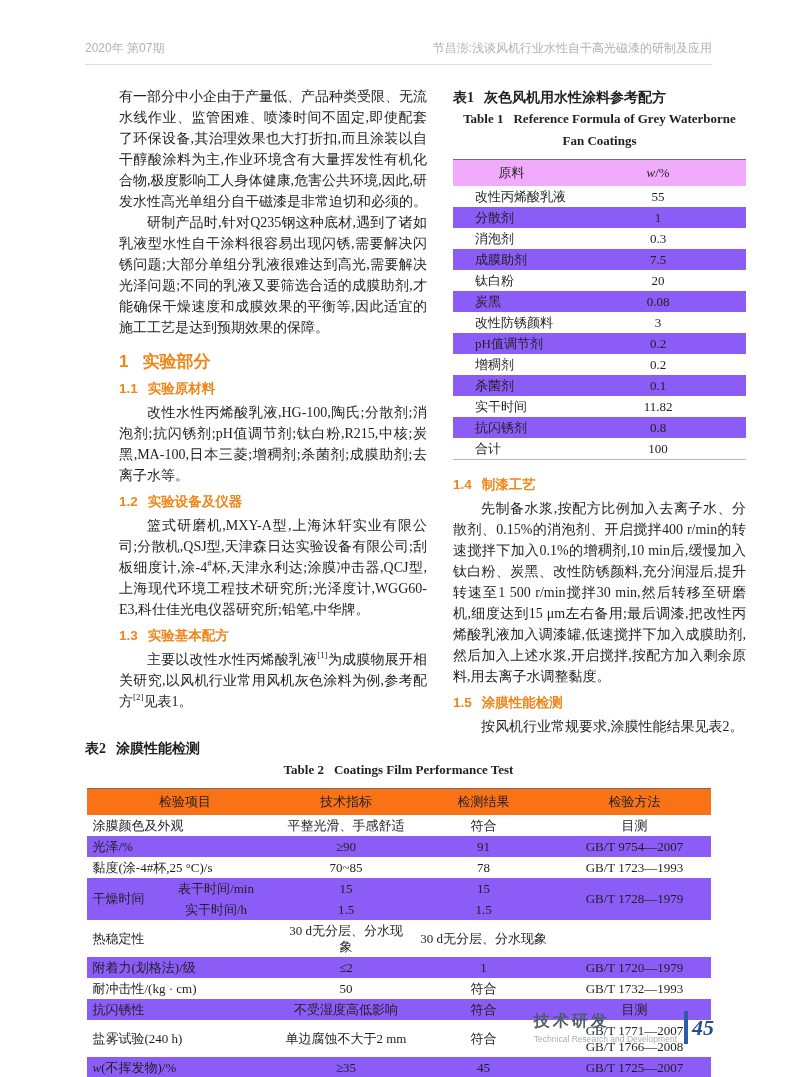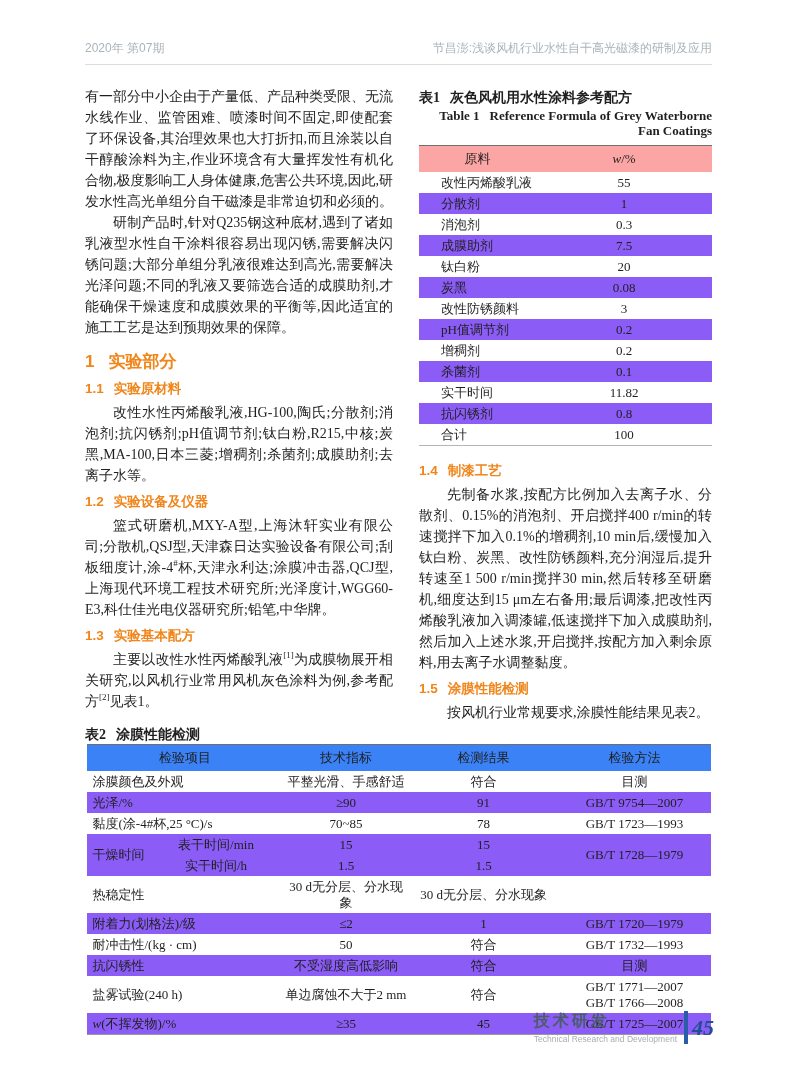--- a/index.html
+++ b/index.html
@@ -9,52 +9,52 @@
     font-family:"Liberation Serif", serif; color:#1f1f1f;
     padding:40px 82px 0 85px; overflow:hidden; margin:0 auto;
   }
   
   .runhead {
     display:flex; justify-content:space-between; align-items:flex-end;
     font-family:"Liberation Sans", sans-serif; font-size:12px; color:#a9b3ba;
     padding-bottom:7px; border-bottom:1px solid #d9dee1; margin-bottom:21px;
   }
   
-  .columns { display:flex; gap:26px; }
+  .columns { display:flex; gap:26px;margin-left:34px; }
   .col-left  { width:308px; flex:none; }
   .col-right { width:293px; flex:none; }
   p.body { font-size:14px; line-height:21px; text-align:justify; }
   p.indent { text-indent:2em; }
   sup { font-size:9px; line-height:0; }
   h2.sec {
     color:#f0851a; font-family:"Liberation Sans", sans-serif;
     font-size:17px; font-weight:bold; margin:12px 0 7px;
   }
   h2.sec .num { margin-right:14px; }
   h3.sub {
     color:#f0851a; font-family:"Liberation Sans", sans-serif;
     font-size:13.5px; font-weight:bold; margin:7px 0 4px;
   }
   h3.sub .num { margin-right:10px; }
   
   .cap-cn { text-align:left; font-size:14px; font-weight:bold; margin-top:3px; }
-  .cap-en { text-align:right; font-size:13px; font-weight:bold; margin:1px 0 7px; line-height:15px; }
+  .cap-en { text-align:center; font-size:13px; font-weight:bold; margin:1px 0 7px; line-height:22px; }
   .cap-gap { margin-left:10px; }
   
   table { border-collapse:collapse; table-layout:fixed; }
   .t1 { width:100%; font-size:13px; border-top:1.5px solid #6f6f6f; border-bottom:1px solid #b5b5b5; }
-  .t1 th { background:#fca5a5; font-weight:normal; text-align:center; padding:4px 0; }
+  .t1 th { background:#f0abfc; font-weight:normal; text-align:center; padding:4px 0; }
   .t1 td { padding:3px 0; line-height:15px; }
   .t1 td.lbl { text-align:left; padding-left:22px; }
   .t1 td.val { text-align:center; }
   tr.shade td { background:#8b5cf6; }
   
   .t2wrap { margin-top:2px; }
   .t2 { width:624px; margin:0 auto; font-size:13px; border-top:1.5px solid #6f6f6f; border-bottom:1.5px solid #9a9a9a; }
-  .t2 th { background:#3b82f6; font-weight:normal; text-align:center; padding:4px 0; }
+  .t2 th { background:#f97316; font-weight:normal; text-align:center; padding:4px 0; }
   .t2 td { padding:2.5px 2px; text-align:center; line-height:16px; vertical-align:middle; }
   .t2 td.item { text-align:left; padding-left:6px; }
   .t2 td.pre { white-space:pre-line; }
   
   .footer { position:absolute; right:80px; top:1011px; display:flex; align-items:center; }
   .f-text { text-align:left; margin-right:7px; }
   .f-cn { font-family:"Liberation Sans", sans-serif; font-size:16px; font-weight:bold; color:#4b5d68; letter-spacing:3px; }
   .f-en { font-family:"Liberation Sans", sans-serif; font-size:8.5px; color:#a7aeb3; margin-top:2px; }
   .f-bar { width:4px; height:33px; background:#2a5ca8; margin-right:4px; flex:none; }
   .f-num { font-family:"Liberation Serif", serif; font-style:italic; font-weight:bold; font-size:22px; color:#1d4f91; }
@@ -179,20 +179,23 @@
         <span class="num">1.5</span><span>涂膜性能检测</span>
       </h3>
       <p class="body indent">按风机行业常规要求,涂膜性能结果见表2。</p>
     </div>
 
   </div>
 
   <div class="t2wrap">
     <div class="cap-cn">
       <span>表2</span><span class="cap-gap">涂膜性能检测</span>
+    </div>
+    <div class="cap-en">
+      <span>Table 2</span><span class="cap-gap">Coatings Film Performance Test</span>
     </div>
 
     <table class="t2">
       <colgroup>
         <col style="width:62px">
           <col style="width:135px">
           <col style="width:125px">
           <col style="width:150px">
           <col style="width:152px">
       </colgroup>

